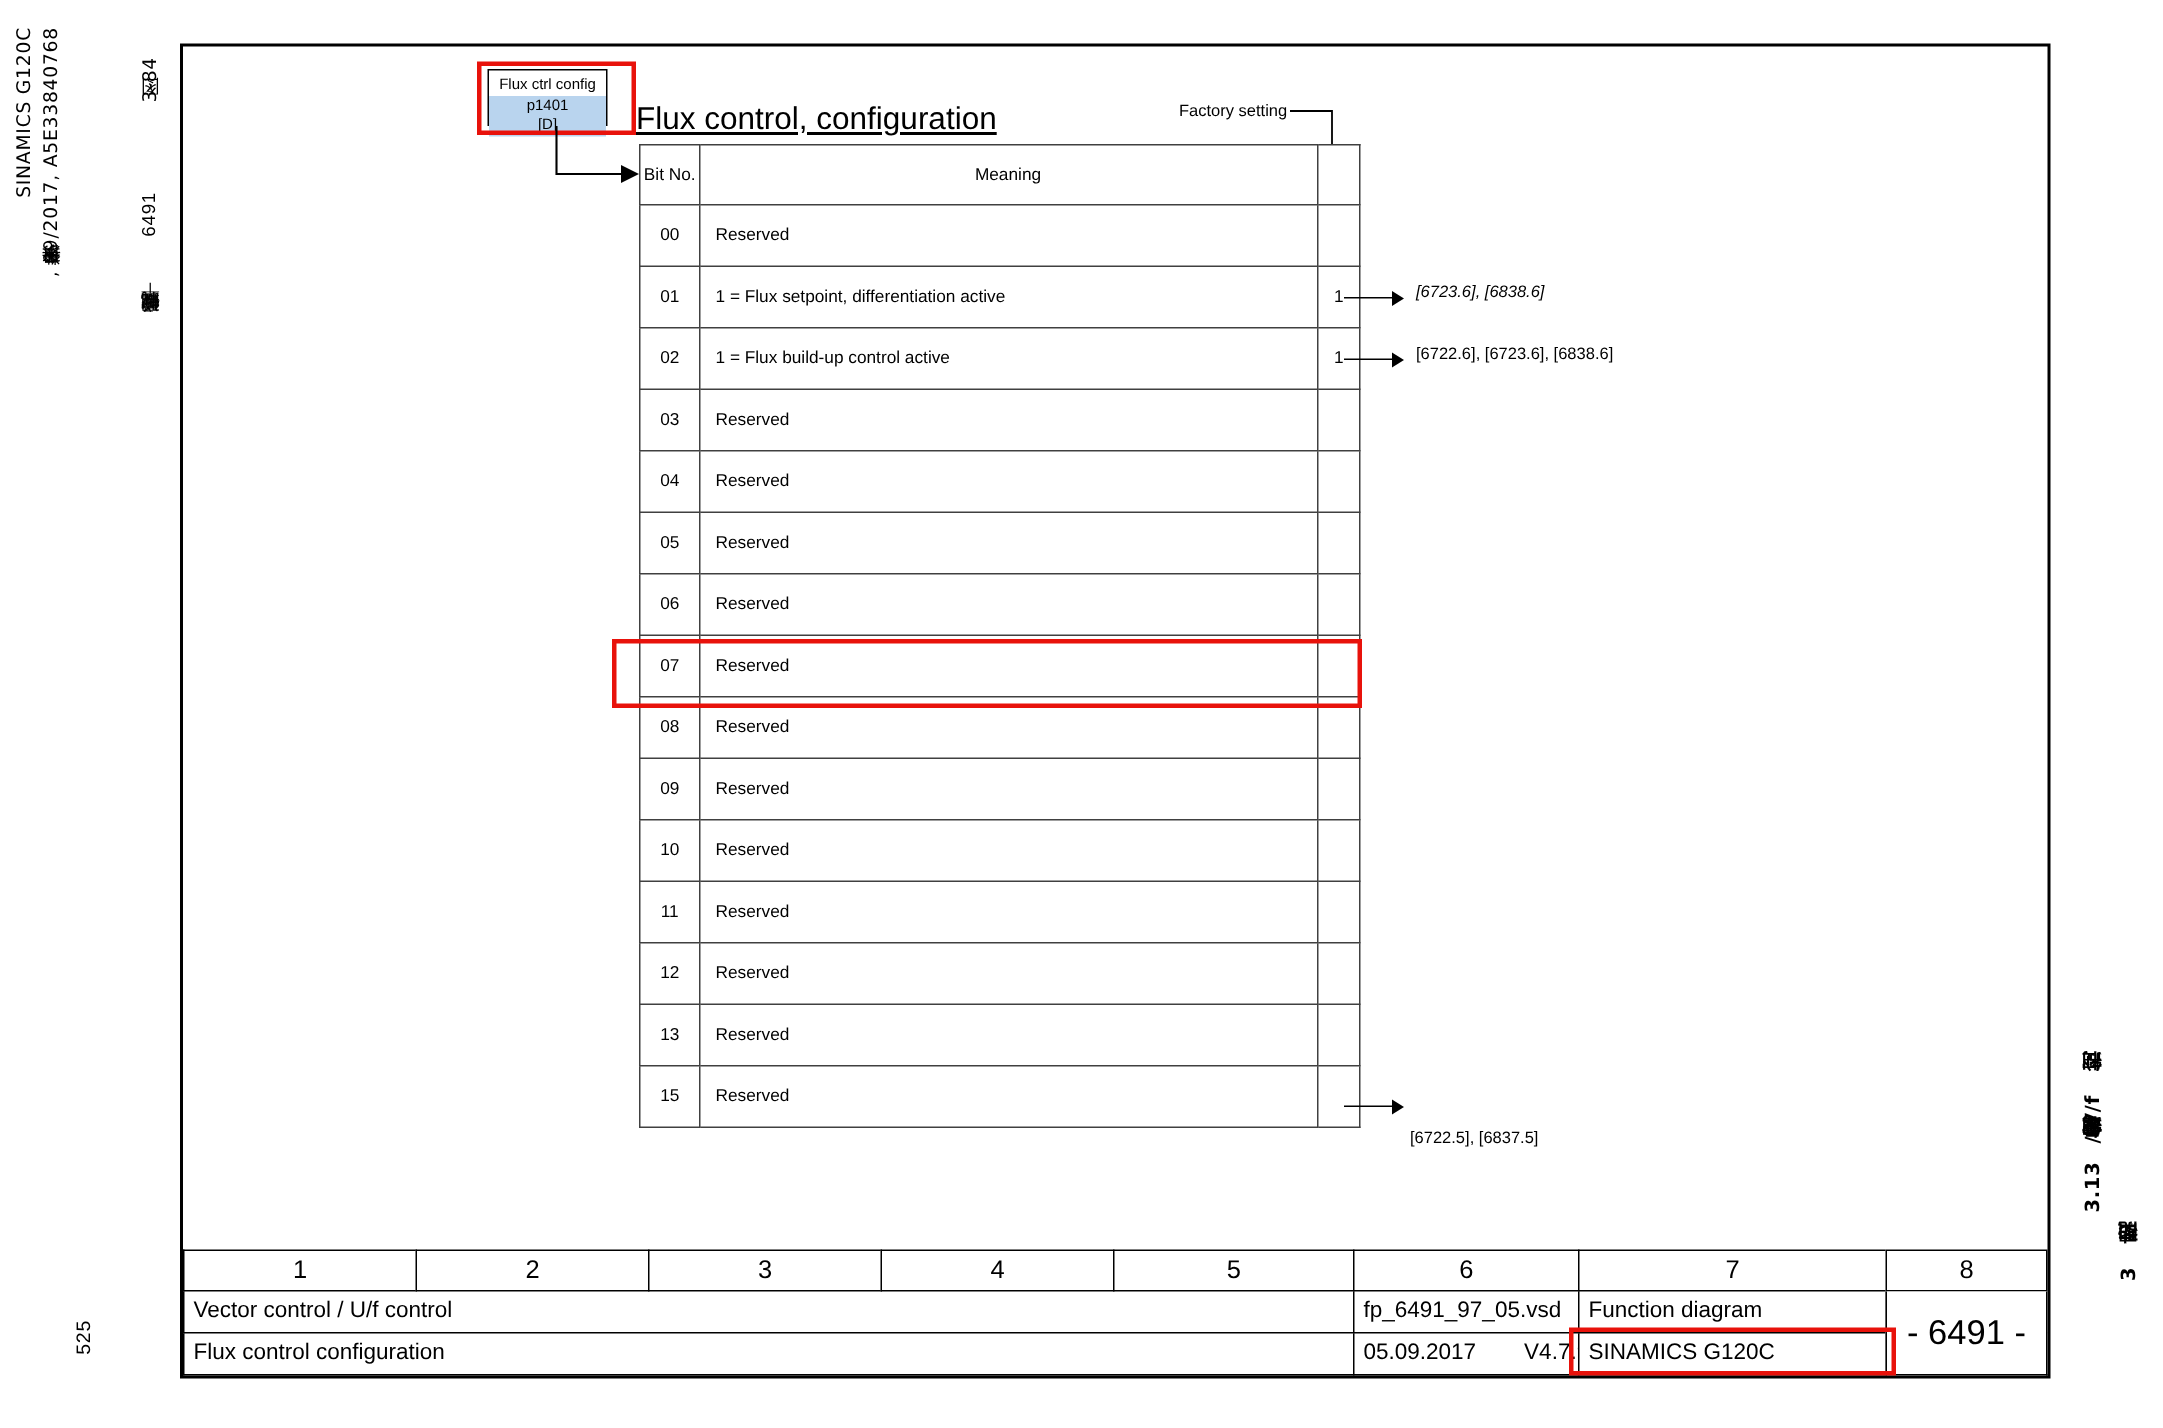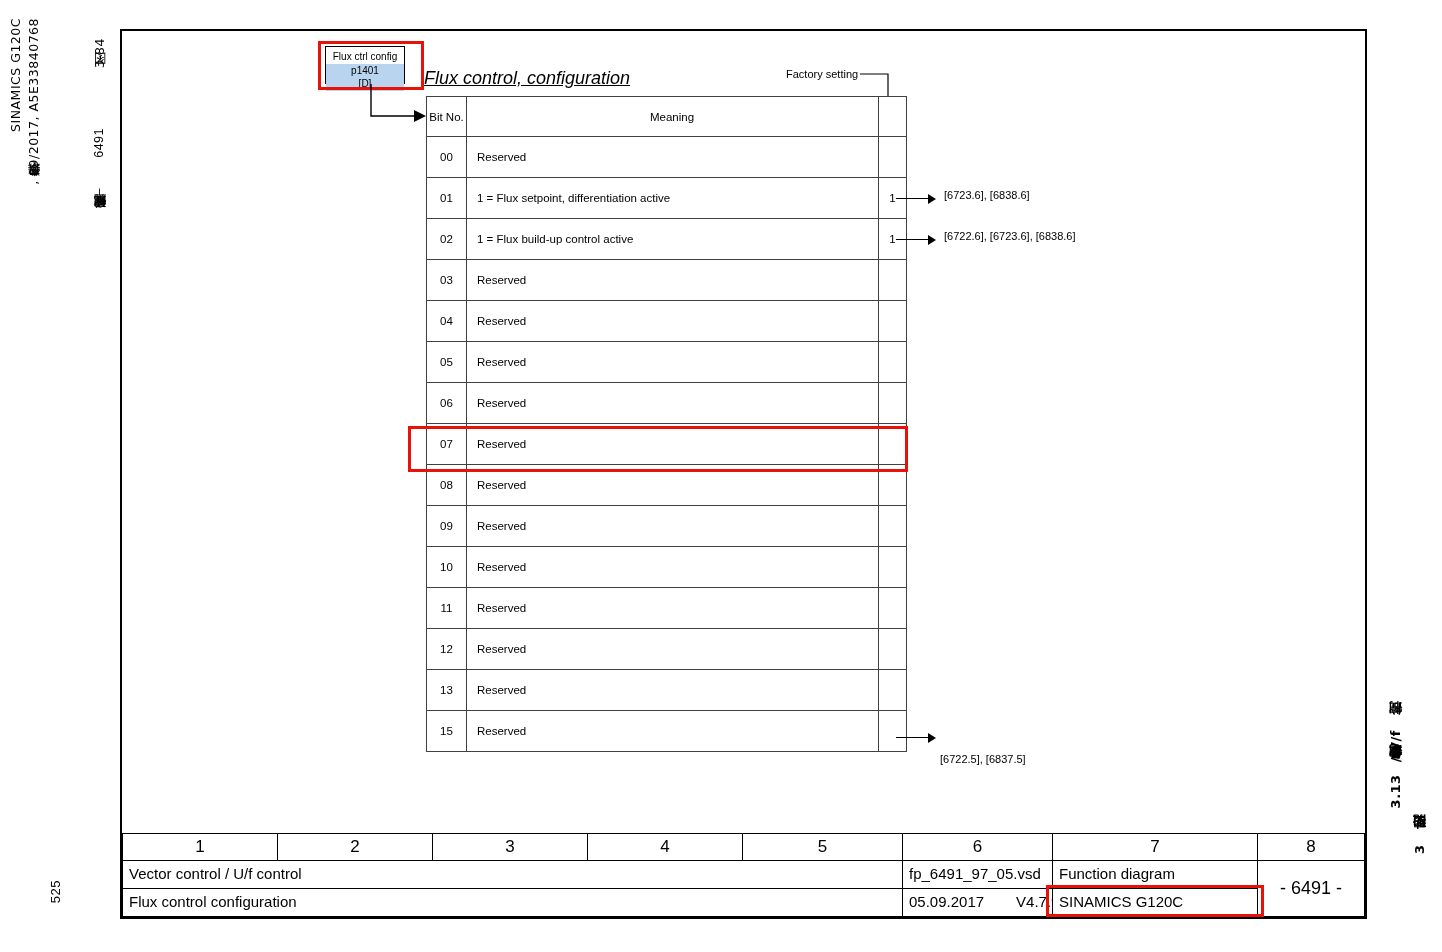--- a/index.html
+++ b/index.html
@@ -56,24 +56,23 @@
     height: 890px;
     border: 2px solid #000;
     box-sizing: border-box;
   }
 
   
   .diagram-title {
     position: absolute;
     left: 424px;
     top: 68px;
-    font-size: 18px;
+    font-size: 21px;
     text-decoration: underline;
     white-space: nowrap;
-    font-style: italic;
   }
 
   
   .param-box {
     position: absolute;
     left: 325px;
     top: 46px;
     width: 80px;
     height: 38px;
     border: 1px solid #000;
@@ -245,21 +244,21 @@
     right: 0;
     top: 0;
     width: 108px;
     height: 56px;
     border: 1px solid #000;
     border-top: none;
     box-sizing: border-box;
     display: flex;
     align-items: center;
     justify-content: center;
-    font-size: 18px;
+    font-size: 23px;
     background: #fff;
   }
   .date-split { display: inline-block; }
   .date-ver { margin-left: 32px; }
 </style>
 </head>
 <body>
 
 <div class="page">
 
@@ -389,21 +388,21 @@
         <td class="c-fs"></td>
       </tr>
     </tbody>
   </table>
 
   <div class="redbox redbox-row07"></div>
 
   <div class="conn" style="left:896px; top:193px; width:200px;">
     <div class="line" style="width:32px;"></div>
     <div class="head" style="left:32px;"></div>
-    <div class="lbl" style="left:48px;">[6723.6], [6838.6]</div>
+    <div class="lbl" style="left:48px;font-style:italic;">[6723.6], [6838.6]</div>
   </div>
 
   <div class="conn" style="left:896px; top:234px; width:240px;">
     <div class="line" style="width:32px;"></div>
     <div class="head" style="left:32px;"></div>
     <div class="lbl" style="left:48px;">[6722.6], [6723.6], [6838.6]</div>
   </div>
 
   <div class="conn" style="left:896px; top:732px; width:200px;">
     <div class="line" style="width:32px;"></div>

